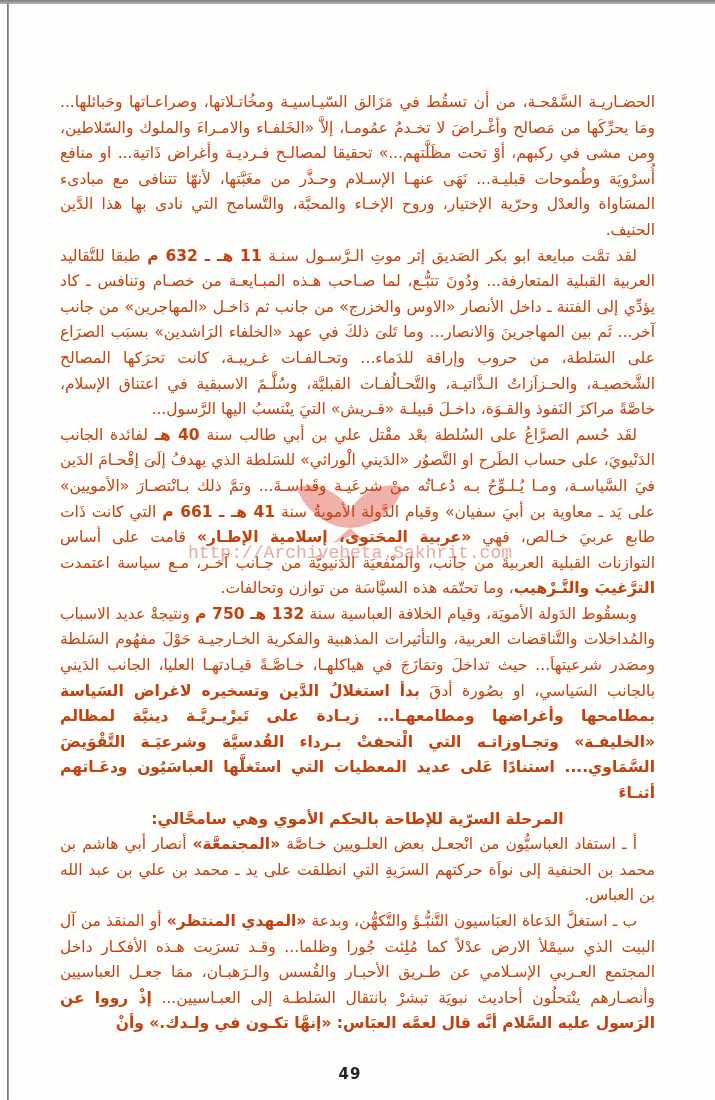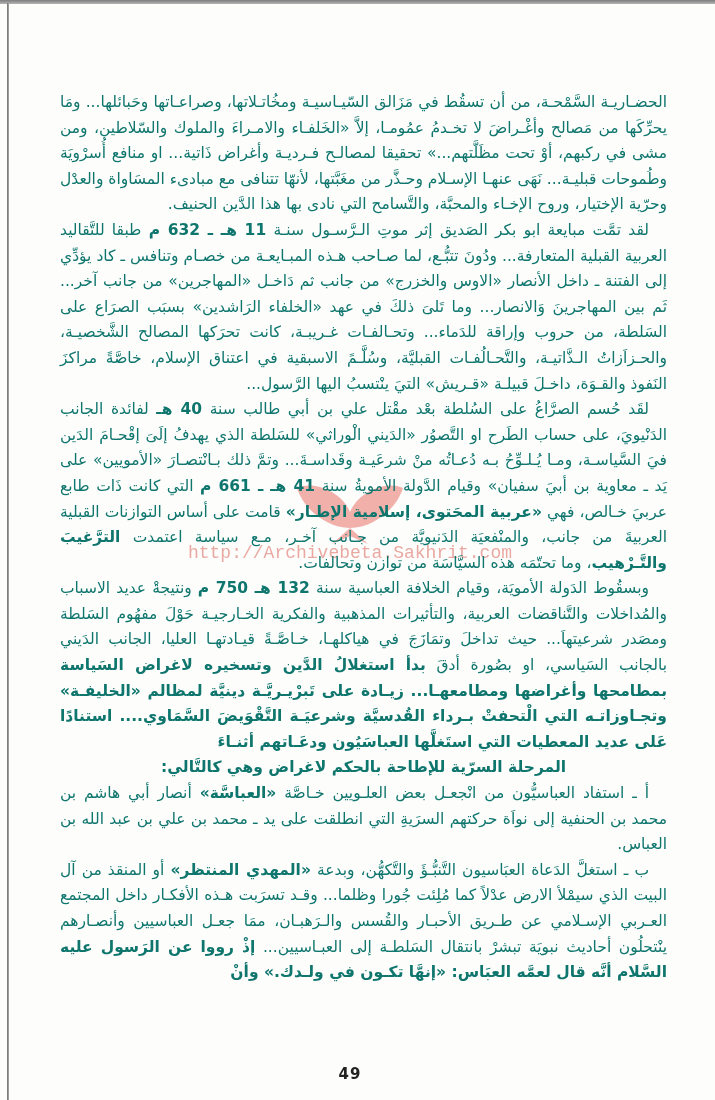--- a/index.html
+++ b/index.html
@@ -44,24 +44,24 @@
   }
   .wm-url{
     font-family:Liberation Mono, monospace;
     font-size:18px;
     line-height:18px;
     opacity:.85;
     margin-top:-4px;
   }
   .text-block{
     position:absolute;
-    top:90px;left:60px;right:48px;
+    top:90px;left:60px;right:60px;
     direction:rtl;
     z-index:2;
-    color:#0f766e;
+    color:#c2410c;
     font-size:15.5px;
     line-height:25.6px;
     text-align:justify;
   }
   .text-block p{margin:0;text-indent:18px;}
   .text-block p.no-indent{text-indent:0;}
   .text-block p.centered{text-align:center;text-indent:0;}
   .text-block .bold{font-weight:700;}
   .page-number{
     position:absolute;
@@ -89,20 +89,20 @@
       <path d="M60 50 L42 66 L60 58 L78 66 Z" fill="#f0a09a"></path>
     </svg>
     <div class="wm-url" style="color:#e69a92">http://Archivebeta.Sakhrit.com</div>
   </div>
 
   <div class="text-block">
       <p class="no-indent"><span>الحضـاريـة السَّمْحـة، من أن تسقُط في مَزَالق السّيـاسيـة ومخُاتـلاتها، وصراعـاتها وحَبائلها... ومَا يحرِّكَها من مَصالح وأغْـراضَ لا تخـدمُ عمُومـا، إلاَّ «الخَلفـاء والامـراءَ والملوك والسّلاطين، ومن مشى في ركبهم، أوْ تحت مظَلَّتهم...» تحقيقا لمصالـح فـرديـة وأغراض ذَاتية... او منافع أُسرْويَة وطُموحات قبليـة... نَهَى عنهـا الإسـلام وحـذَّر من مغَبَّتها، لأنهّا تتنافى مع مبادىء المسَاواة والعدْل وحرّية الإختيار، وروح الإخـاء والمحبَّة، والتَّسامح التي نادى بها هذا الدَّين الحنيف.</span></p>
       <p><span>لقد تمَّت مبايعة ابو بكر الصَديق إثر موتِ الـرَّسـول سنـة </span><span class="bold">11 هـ ـ 632 م</span><span> طبقا للتَّقاليد العربية القبلية المتعارفة... ودُونَ تتبُّـع، لما صـاحب هـذه المبـايعـة من خصـام وتنافس ـ كاد يؤدِّي إلى الفتنة ـ داخل الأنصار «الاوس والخزرج» من جانب ثم دَاخـل «المهاجرين» من جانب آخر... ثَم بين المهاجرينَ وَالانصار... وما تَلىَ ذلكَ في عهد «الخلفاء الرَاشدين» بسبَب الصرَاع على السَلطة، من حروب وإراقة للدَماء... وتحـالفـات غـريبـة، كانت تحرَكها المصالح الشَّخصيـة، والحـزاَزاتُ الـذَّاتيـة، والتَّحـالُفـات القبليَّة، وسُلَّـمً الاسبقية في اعتناق الإسلام، خاصَّةً مراكزَ النَفوذ والقـوَة، داخـلَ قبيلـة «قـريش» التيَ ينْتسبُ اليها الرَّسول...</span></p>
       <p><span>لقَد حُسم الصرَّاعُ على السُلطة بعْد مقْتل علي بن أبي طالب سنة </span><span class="bold">40 هـ</span><span> لفائدة الجانب الدَنْيويَ، على حساب الطَرح او التَّصوُر «الدَيني الْوراثي» للسَلطة الذي يهدفُ إلَىَ إقْحـامَ الدَين فيَ السَّياسـة، ومـا يُـلـوِّحُ بـه دُعـاتُه منْ شرعَيـة وقَداسـةَ... وتمَّ ذلك بـانْتصـارَ «الأمويين» على يَد ـ معاوية بن أبيَ سفيان» وقيام الدَّولة الأمويةُ سنة </span><span class="bold">41 هـ ـ 661 م</span><span> التي كانت ذَات طابع عربيَ خـالص، فهي </span><span class="bold">«عربية المحَتوى، إسلامية الإطـار»</span><span> قامت على أساس التوازنات القبلية العربيةَ من جانب، والمنْفعيَة الدَنيويَّة من جـانب آخـر، مـع سياسة اعتمدت </span><span class="bold">الترَّغيبَ والتَّـرْهيب</span><span>، وما تحتّمَه هذه السيَّاسَة من توازن وتحالفات.</span></p>
       <p><span>وبسقُوط الدَولة الأمويَة، وقيام الخلافة العباسية سنة </span><span class="bold">132 هـ 750 م</span><span> ونتيجةْ عديد الاسباب والمُداخلات والتَّناقضات العربية، والتأثيرات المذهبية والفكرية الخـارجيـة حَوْلَ مفهُوم السَلطة ومصَدر شرعيتهاَ... حيث تداخلَ وتمَازَجَ في هياكلهـا، خـاصَّـةً قيـادتهـا العليا، الجانب الدَيني بالجانب السَياسي، او بصُورة أدقَ </span><span class="bold">بدأ استغلالُ الدَّين وتسخيره لاغراض السَياسة بمطامحها وأغراضها ومطامعهـا... زيـادة على تَبرْيـريَّـة دينيَّة لمظالم «الخليفـة» وتجـاوزاتـه التي الْتحفتْ بـرداء القُدسيَّة وشرعيَـة التَّقْوَيضَ السَّمَاوي.... استنادًا عَلى عديد المعطيات التي استَغلَّها العباسَيُون ودعَـاتهم أثنـاءَ</span></p>
-      <p class="centered"><span class="bold">المرحلة السرّية للإطاحة بالحكم لاغراض وهي كالتَّالي:</span></p>
-      <p><span>أ ـ استفاد العباسيُّون من انْجعـل بعض العلـويين خـاصَّة </span><span class="bold">«العباسَّة»</span><span> أنصار أبي هاشم بن محمد بن الحنفية إلى نواَة حركتهم السرَيةِ التي انطلقت على يد ـ محمد بن علي بن عبد الله بن العباس.</span></p>
+      <p class="centered"><span class="bold">المرحلة السرّية للإطاحة بالحكم الأموي وهي سامحَّالي:</span></p>
+      <p><span>أ ـ استفاد العباسيُّون من انْجعـل بعض العلـويين خـاصَّة </span><span class="bold">«المجتمعَّة»</span><span> أنصار أبي هاشم بن محمد بن الحنفية إلى نواَة حركتهم السرَيةِ التي انطلقت على يد ـ محمد بن علي بن عبد الله بن العباس.</span></p>
       <p><span>ب ـ استغلَّ الدَعاة العبَاسيون التَّنبُّـؤَ والتَّكهُّن، وبدعة </span><span class="bold">«المهدي المنتظر»</span><span> أو المنقذ من آل البيت الذي سيمْلأ الارض عدْلاً كما مُلِئت جُورا وظلما... وقـد تسرَبت هـذه الأفكـار داخل المجتمع العـربي الإسـلامي عن طـريق الأحبـار والقُسس والـرَهبـان، ممَا جعـل العباسيين وأنصـارهم ينْتحلُون أحاديث نبويَة تبشرْ بانتقال السَلطـة إلى العبـاسيين... </span><span class="bold">إذْ رووا عن الرَسول عليه السَّلام أنَّه قال لعمَّه العبَاس: «إنهَّا تكـون في ولـدك.» وأنْ</span></p>
     </div>
 
   <div class="page-number">49</div>
 
 </div>
 
 </body></html>

